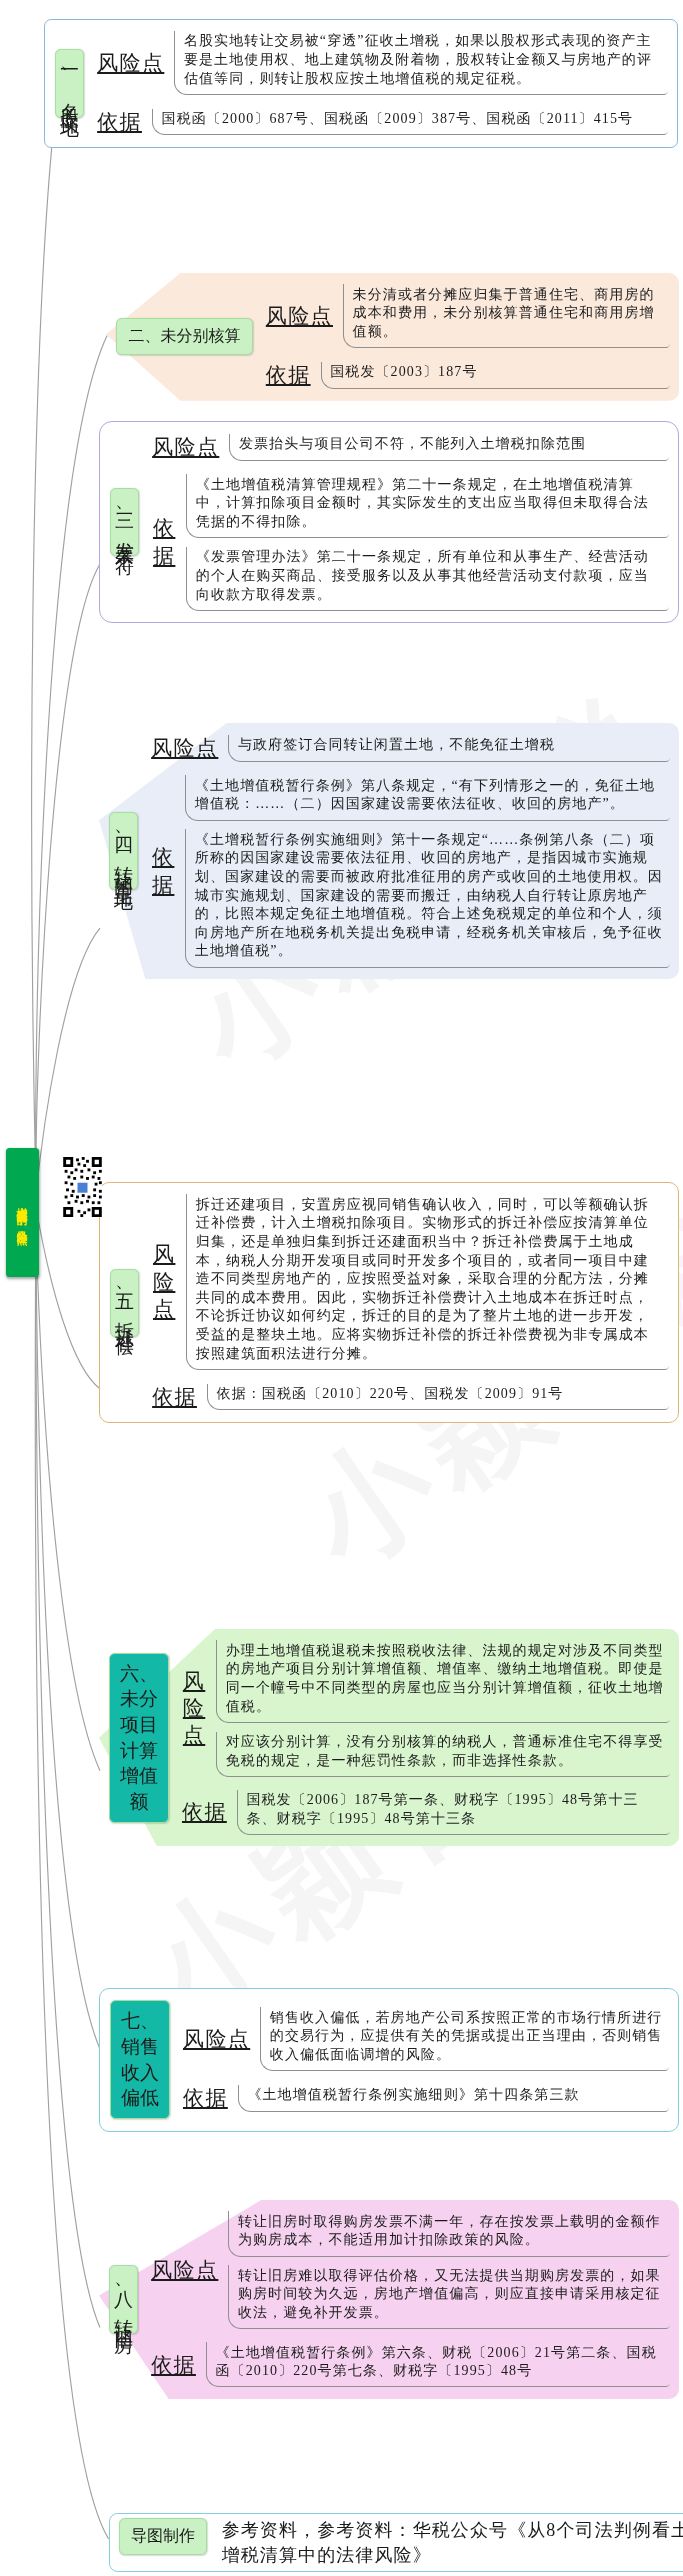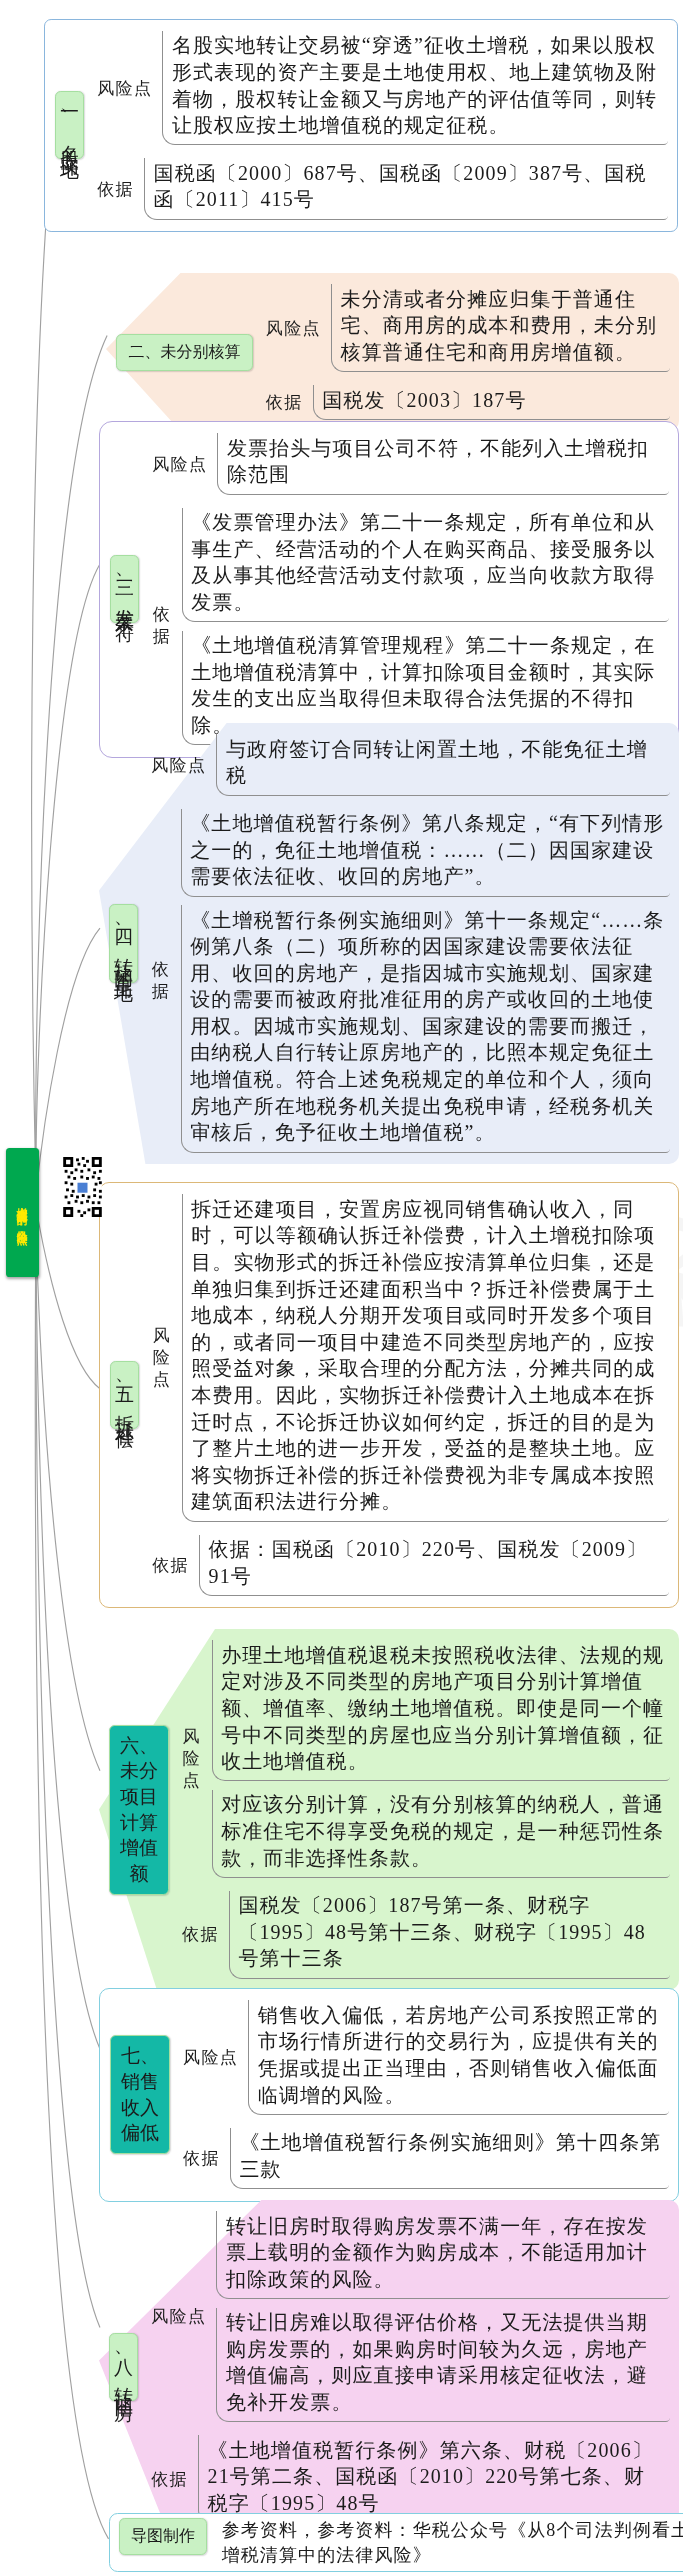--- a/index.html
+++ b/index.html
@@ -30,24 +30,24 @@
   .v-label{writing-mode:vertical-rl;text-orientation:upright;background:#c9f1c4;
            border:0.7px solid #a5dfa0;border-radius:5.7px;padding:8.6px 3.6px;font-size:19px;
            letter-spacing:5px;line-height:1.05;align-self:center;box-shadow:0.7px 0.7px 1.4px rgba(0,0,0,.15);}
   .h-label{background:#c9f1c4;border:0.7px solid #a5dfa0;border-radius:5.7px;padding:7.1px 11.4px;
            font-size:16px;white-space:nowrap;box-shadow:0.7px 0.7px 1.4px rgba(0,0,0,.15);}
   .grid-label{background:#14b8a6;border:0.7px solid #a5dfa0;border-radius:5.7px;width:2.6em;
               text-align:center;font-size:19px;line-height:1.35;padding:7.1px 4.3px;
               box-shadow:0.7px 0.7px 1.4px rgba(0,0,0,.15);}
   .branch-col{flex:1;display:flex;flex-direction:column;gap:13px;}
   .node-row{display:flex;align-items:center;gap:10px;}
-  .key{font-size:17px;white-space:nowrap;letter-spacing:1.4px;}
+  .key{font-size:21px;white-space:nowrap;letter-spacing:1.4px;text-decoration:underline;}
   .key--v{white-space:normal;width:1.15em;line-height:1.3;text-align:center;}
   .blocks{flex:1;display:flex;flex-direction:column;gap:8.6px;}
-  .block{font-size:20px;line-height:1.33;letter-spacing:1.1px;
+  .block{font-size:14px;line-height:1.33;letter-spacing:1.1px;
          border-left:1.4px solid #8f8f8f;border-bottom:1.4px solid #8f8f8f;
          border-bottom-left-radius:13px;border-bottom-right-radius:4.3px;
          padding:1.4px 5.7px 5.7px 8.6px;}
   .footerbox{position:absolute;left:109px;top:2513px;width:602px;border:1.4px solid #82cfe0;
              border-radius:8.6px;display:flex;align-items:flex-start;gap:14.3px;
              padding:4.3px 8.6px;box-sizing:border-box;z-index:2;background:#fff;}
   .footer-text{font-size:18px;line-height:1.35;letter-spacing:1.1px;}
 </style>
 </head>
 <body>
@@ -169,22 +169,22 @@
     <div class="branch-col">
       <div class="node-row">
         <div class="key">风险点</div>
         <div class="blocks">
           <div class="block">发票抬头与项目公司不符，不能列入土增税扣除范围</div>
         </div>
       </div>
       <div class="node-row">
         <div class="key key--v">依据</div>
         <div class="blocks">
+          <div class="block">《土地增值税清算管理规程》第二十一条规定，在土地增值税清算中，计算扣除项目金额时，其实际发生的支出应当取得但未取得合法凭据的不得扣除。</div>
           <div class="block">《发票管理办法》第二十一条规定，所有单位和从事生产、经营活动的个人在购买商品、接受服务以及从事其他经营活动支付款项，应当向收款方取得发票。</div>
-          <div class="block">《土地增值税清算管理规程》第二十一条规定，在土地增值税清算中，计算扣除项目金额时，其实际发生的支出应当取得但未取得合法凭据的不得扣除。</div>
         </div>
       </div>
     </div>
   </div>
 
   <div class="section s4 fill">
     <div class="v-label">四、转让闲置土地</div>
     <div class="branch-col">
       <div class="node-row">
         <div class="key">风险点</div>

